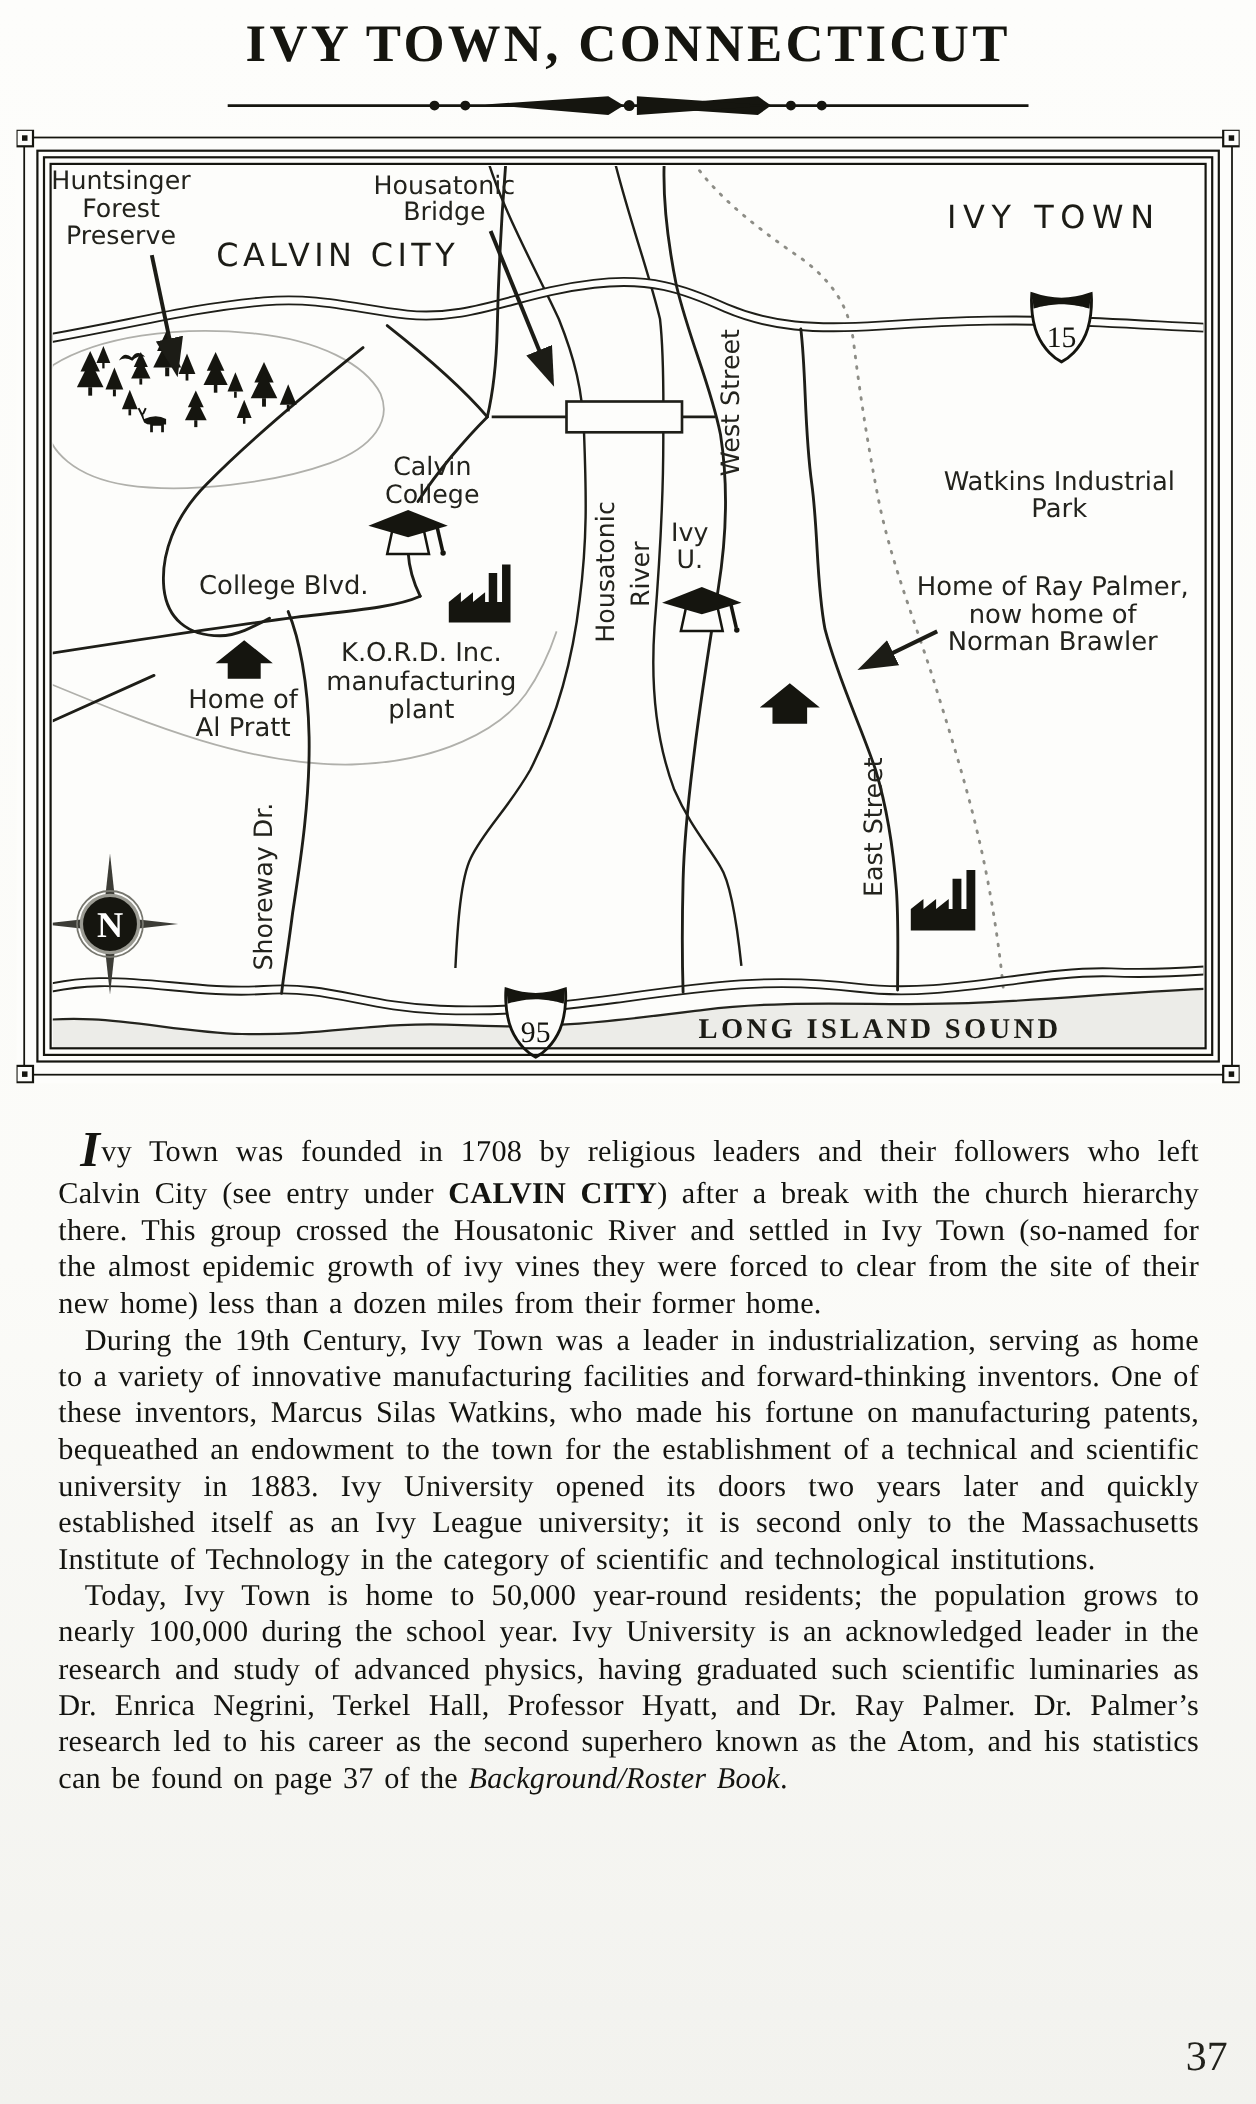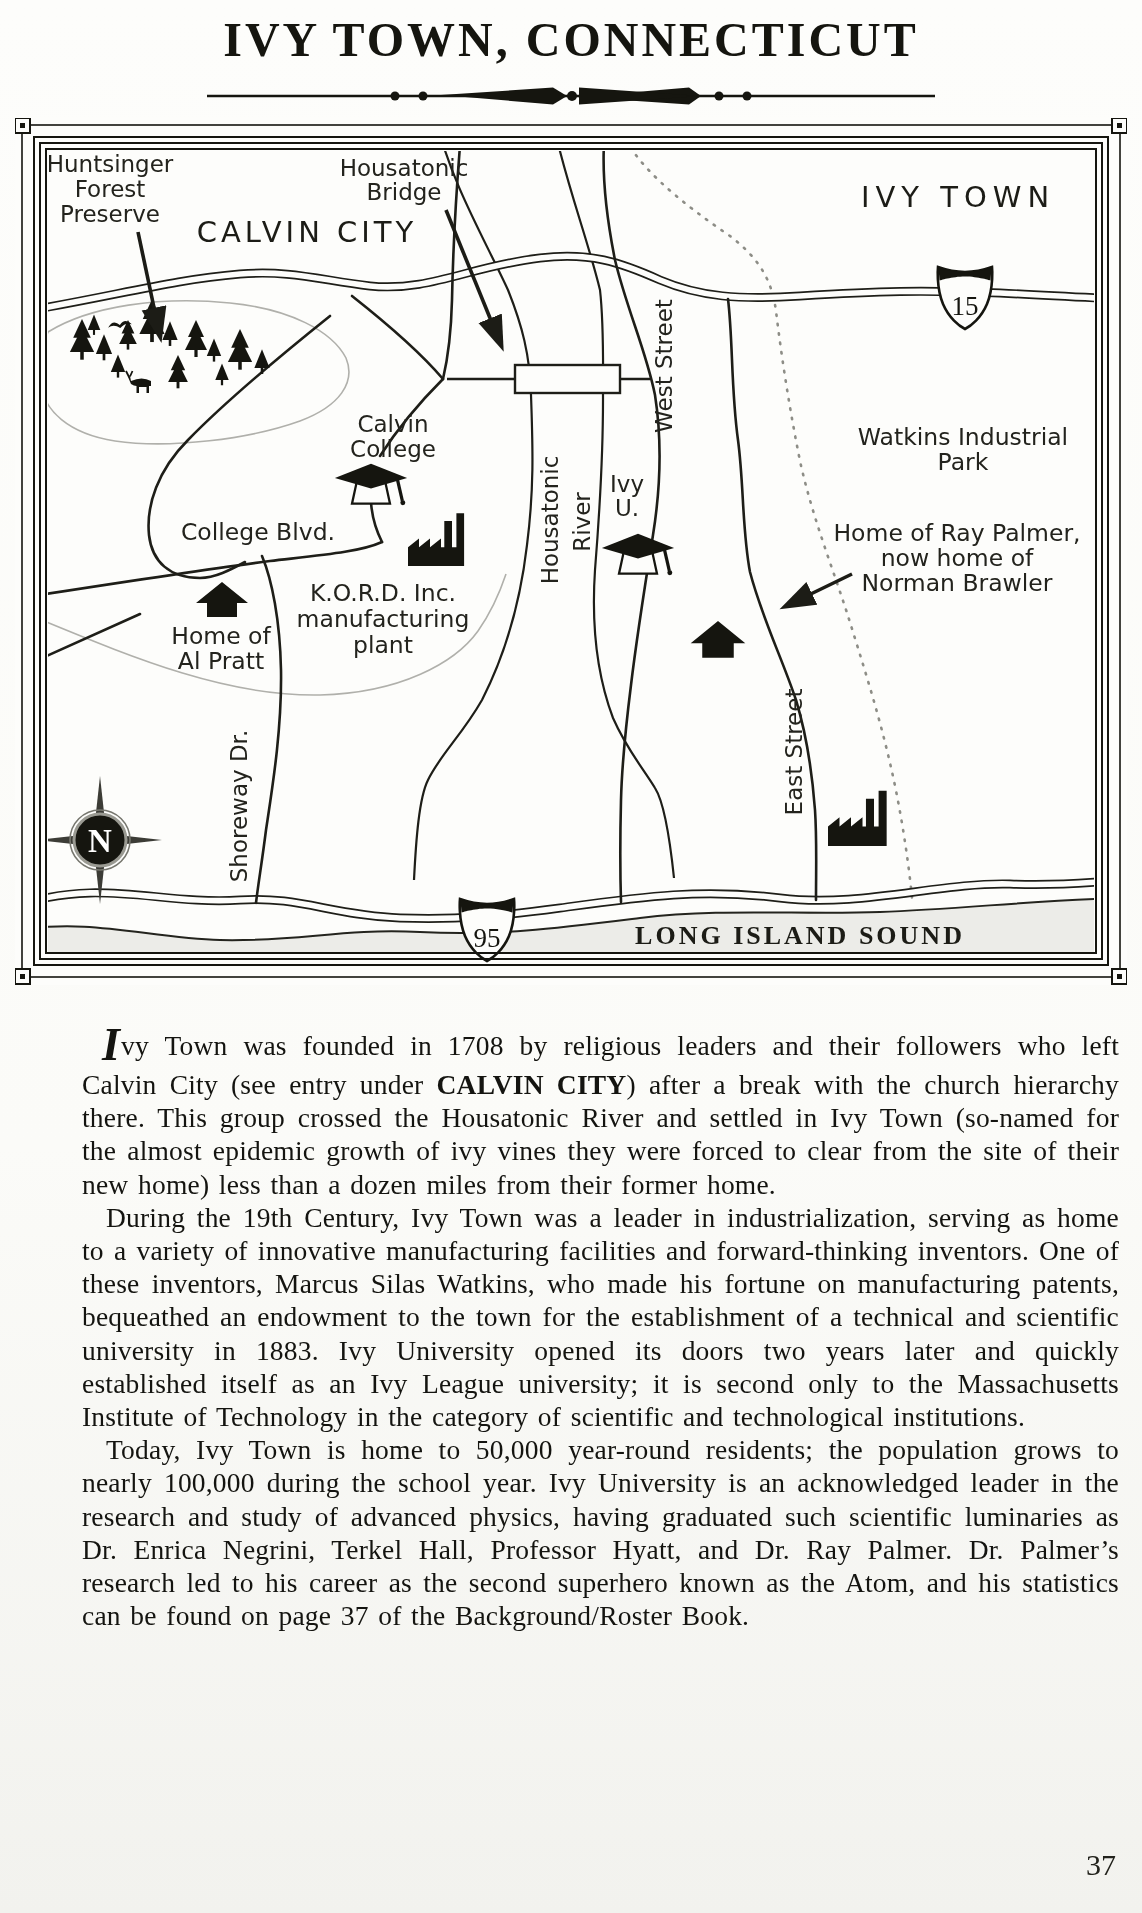--- a/index.html
+++ b/index.html
@@ -26,30 +26,29 @@
   .mcity{font-family:"DejaVu Sans",sans-serif;font-size:29px;letter-spacing:4px;fill:#1c1c16;}
   .mcity2{font-family:"DejaVu Sans",sans-serif;font-size:29px;letter-spacing:6px;fill:#1c1c16;}
   .msound{font-family:"Liberation Serif",serif;font-weight:bold;font-size:26px;letter-spacing:3px;fill:#1c1c16;}
   .mshield{font-family:"Liberation Serif",serif;font-size:27px;fill:#15150f;}
   .mnorth{font-family:"Liberation Serif",serif;font-weight:bold;font-size:33px;fill:#ffffff;}
   .article{
     position:absolute;left:53px;top:1022px;width:1037px;
     font-size:27.5px;line-height:33.2px;
     text-align:justify;word-spacing:2.5px;letter-spacing:0.2px;
     color:#141410;
-    margin-left:29px;
   }
   .article p{margin:0;text-indent:24px;}
   .article p.first{text-indent:20px;}
   .dropcap{font-size:46px;font-style:italic;font-weight:bold;line-height:1;vertical-align:-5px;padding-right:1px;}
   .b{font-weight:bold;}
-  .i{}
+  .i{font-style:italic;}
   .page-number{
     position:absolute;right:26px;top:1848px;
-    font-size:30px;font-family:"Liberation Serif",serif;color:#22221c;
+    font-size:38px;font-family:"Liberation Serif",serif;color:#22221c;
   }
 </style>
 </head>
 <body>
 
 <div class="page">
 
   <div class="title">IVY TOWN, CONNECTICUT</div>
 
   <svg class="divider" width="740" height="28" viewBox="0 0 740 28" aria-hidden="true">

